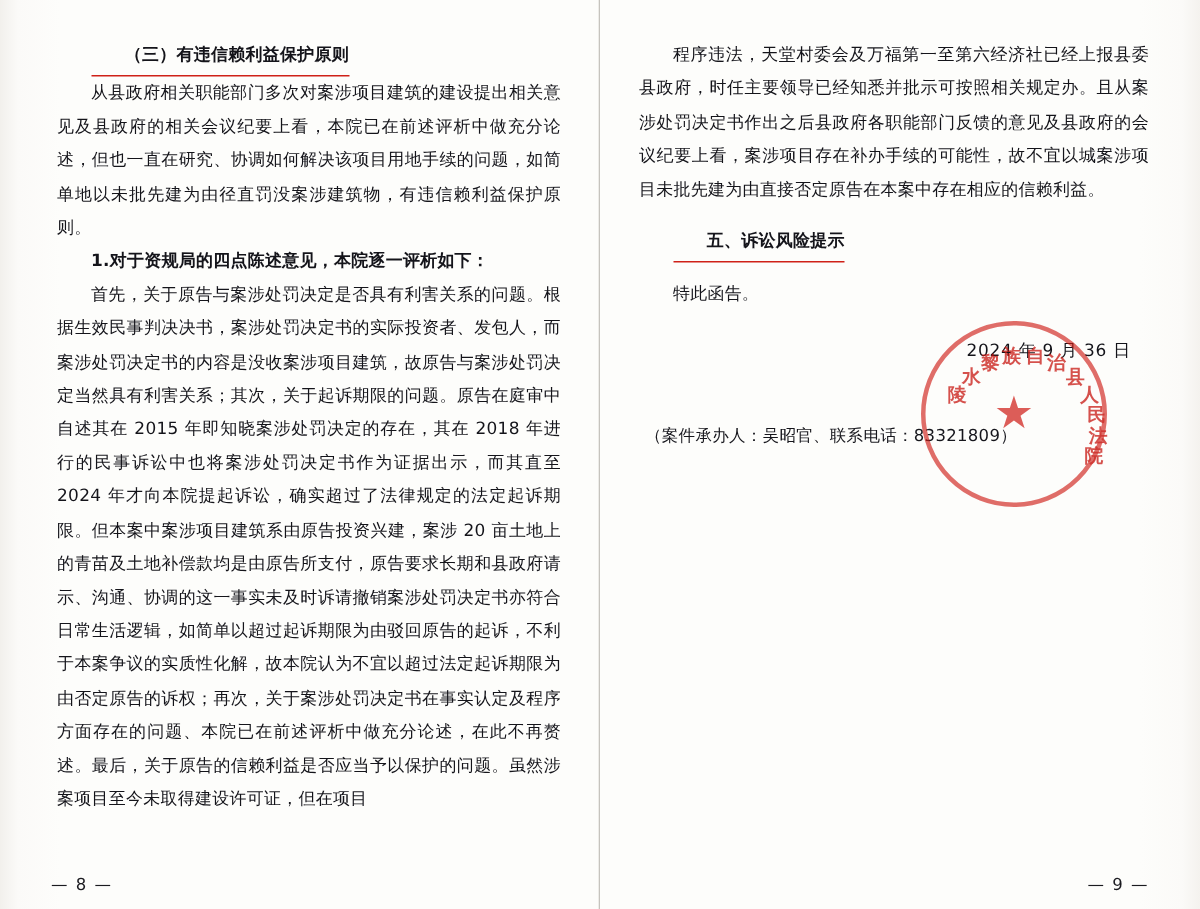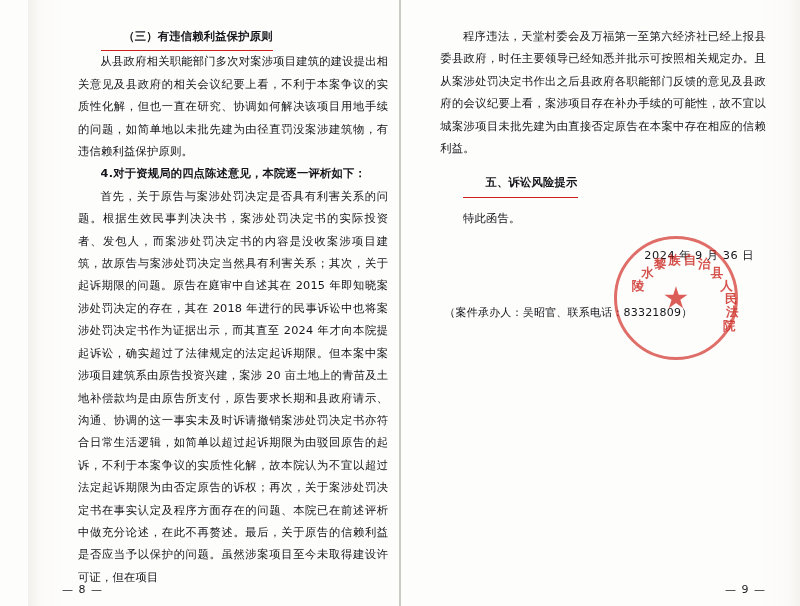--- a/index.html
+++ b/index.html
@@ -21,23 +21,22 @@
     display: flex;
     box-sizing: border-box;
   }
   .page {
     position: relative;
     box-sizing: border-box;
     height: 606px;
   }
   .page-left {
     width: 400px;
-    padding: 26px 26px 0 50px;
+    padding: 26px 26px 0 38px;
     background: linear-gradient(to right, #f2f0ec 0px, #fbfaf8 12px, #fdfdfb 40px);
-    margin-left: 28px;
   }
   .page-right {
     width: 400px;
     padding: 26px 34px 0 26px;
     background: linear-gradient(to left, #f4f2ee 0px, #fbfaf8 12px, #fdfdfb 40px);
   }
   .gutter {
     position: absolute;
     left: 399px;
     top: 0;
@@ -147,23 +146,23 @@
 <div class="page-spread">
 
   <div class="page page-left">
 
     <div class="doc-text">
 
       <div class="heading">
         <span class="heading-red-under">（三）有违信赖利益保护原则</span>
       </div>
 
-      <div class="para">从县政府相关职能部门多次对案涉项目建筑的建设提出相关意见及县政府的相关会议纪要上看，不利于本案争议的实质性化解，但也一直在研究、协调如何解决该项目用地手续的问题，如简单地以未批先建为由径直罚没案涉建筑物，有违信赖利益保护原则。</div>
-
-      <div class="heading">4.对于资规局的四点陈述意见，本院逐一评析如下：</div>
+      <div class="para">从县政府相关职能部门多次对案涉项目建筑的建设提出相关意见及县政府的相关会议纪要上看，本院已在前述评析中做充分论述，但也一直在研究、协调如何解决该项目用地手续的问题，如简单地以未批先建为由径直罚没案涉建筑物，有违信赖利益保护原则。</div>
+
+      <div class="heading">1.对于资规局的四点陈述意见，本院逐一评析如下：</div>
 
       <div class="para">首先，关于原告与案涉处罚决定是否具有利害关系的问题。根据生效民事判决决书，案涉处罚决定书的实际投资者、发包人，而案涉处罚决定书的内容是没收案涉项目建筑，故原告与案涉处罚决定当然具有利害关系；其次，关于起诉期限的问题。原告在庭审中自述其在 2015 年即知晓案涉处罚决定的存在，其在 2018 年进行的民事诉讼中也将案涉处罚决定书作为证据出示，而其直至 2024 年才向本院提起诉讼，确实超过了法律规定的法定起诉期限。但本案中案涉项目建筑系由原告投资兴建，案涉 20 亩土地上的青苗及土地补偿款均是由原告所支付，原告要求长期和县政府请示、沟通、协调的这一事实未及时诉请撤销案涉处罚决定书亦符合日常生活逻辑，如简单以超过起诉期限为由驳回原告的起诉，不利于本案争议的实质性化解，故本院认为不宜以超过法定起诉期限为由否定原告的诉权；再次，关于案涉处罚决定书在事实认定及程序方面存在的问题、本院已在前述评析中做充分论述，在此不再赘述。最后，关于原告的信赖利益是否应当予以保护的问题。虽然涉案项目至今未取得建设许可证，但在项目</div>
 
     </div>
 
     <div class="page-number page-number-left">— 8 —</div>
   </div>
 
   <div class="gutter"></div>
 

